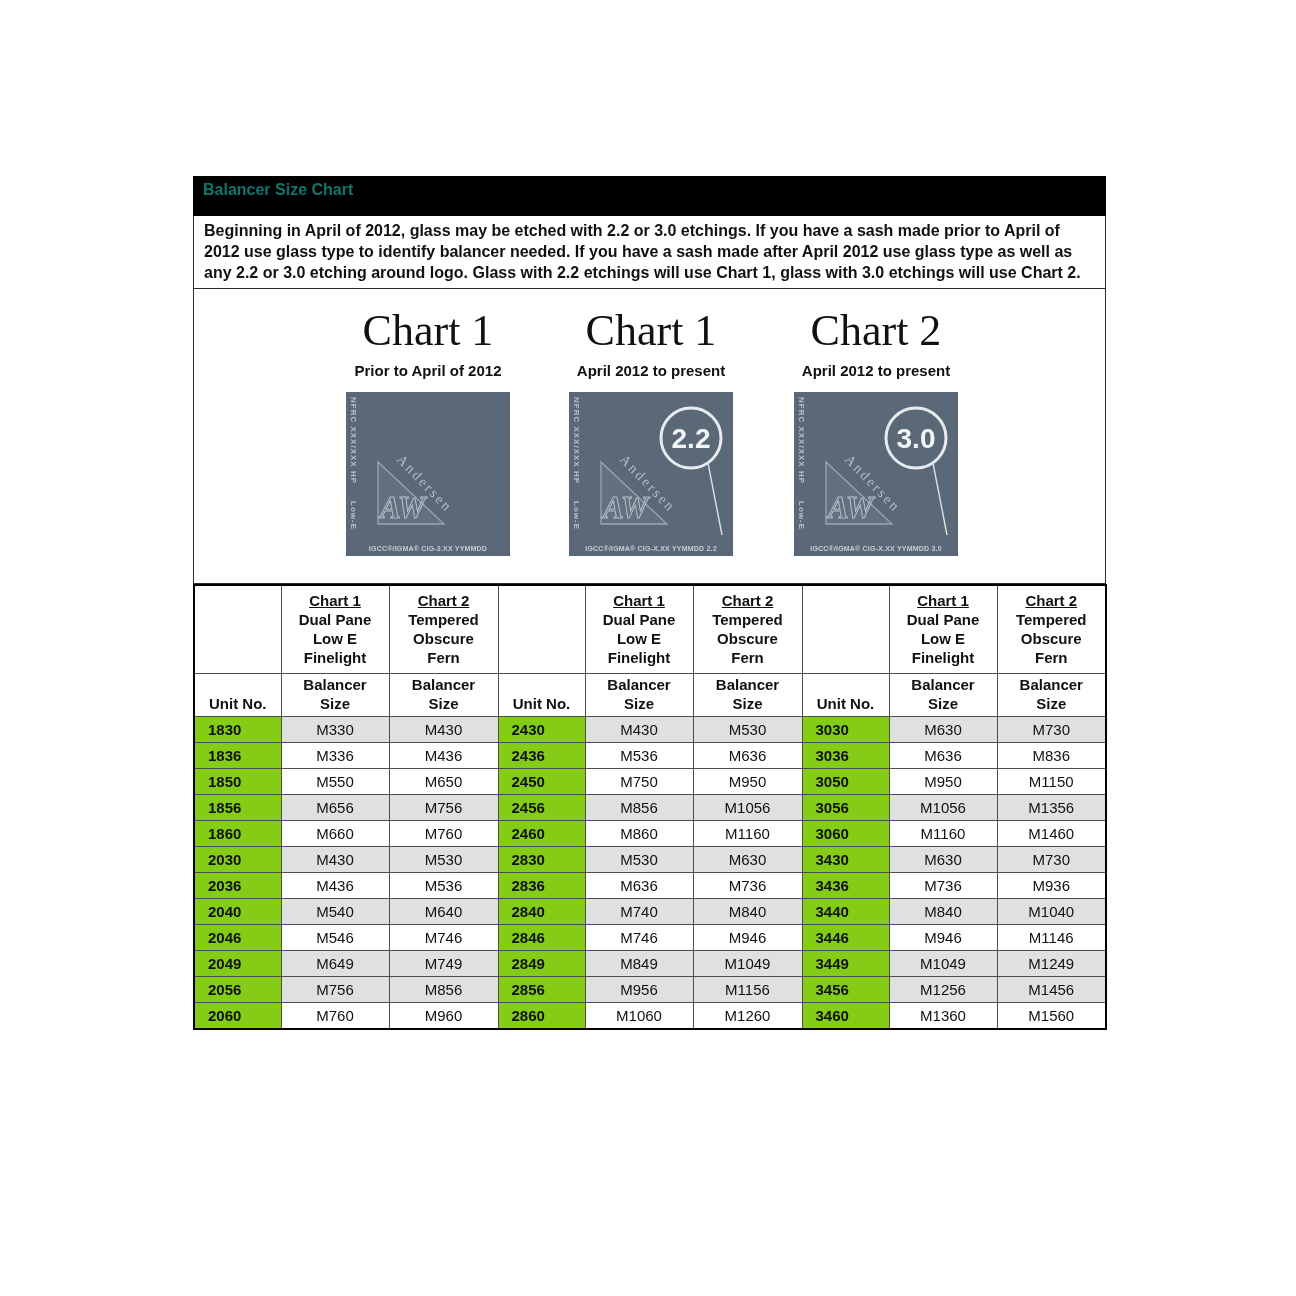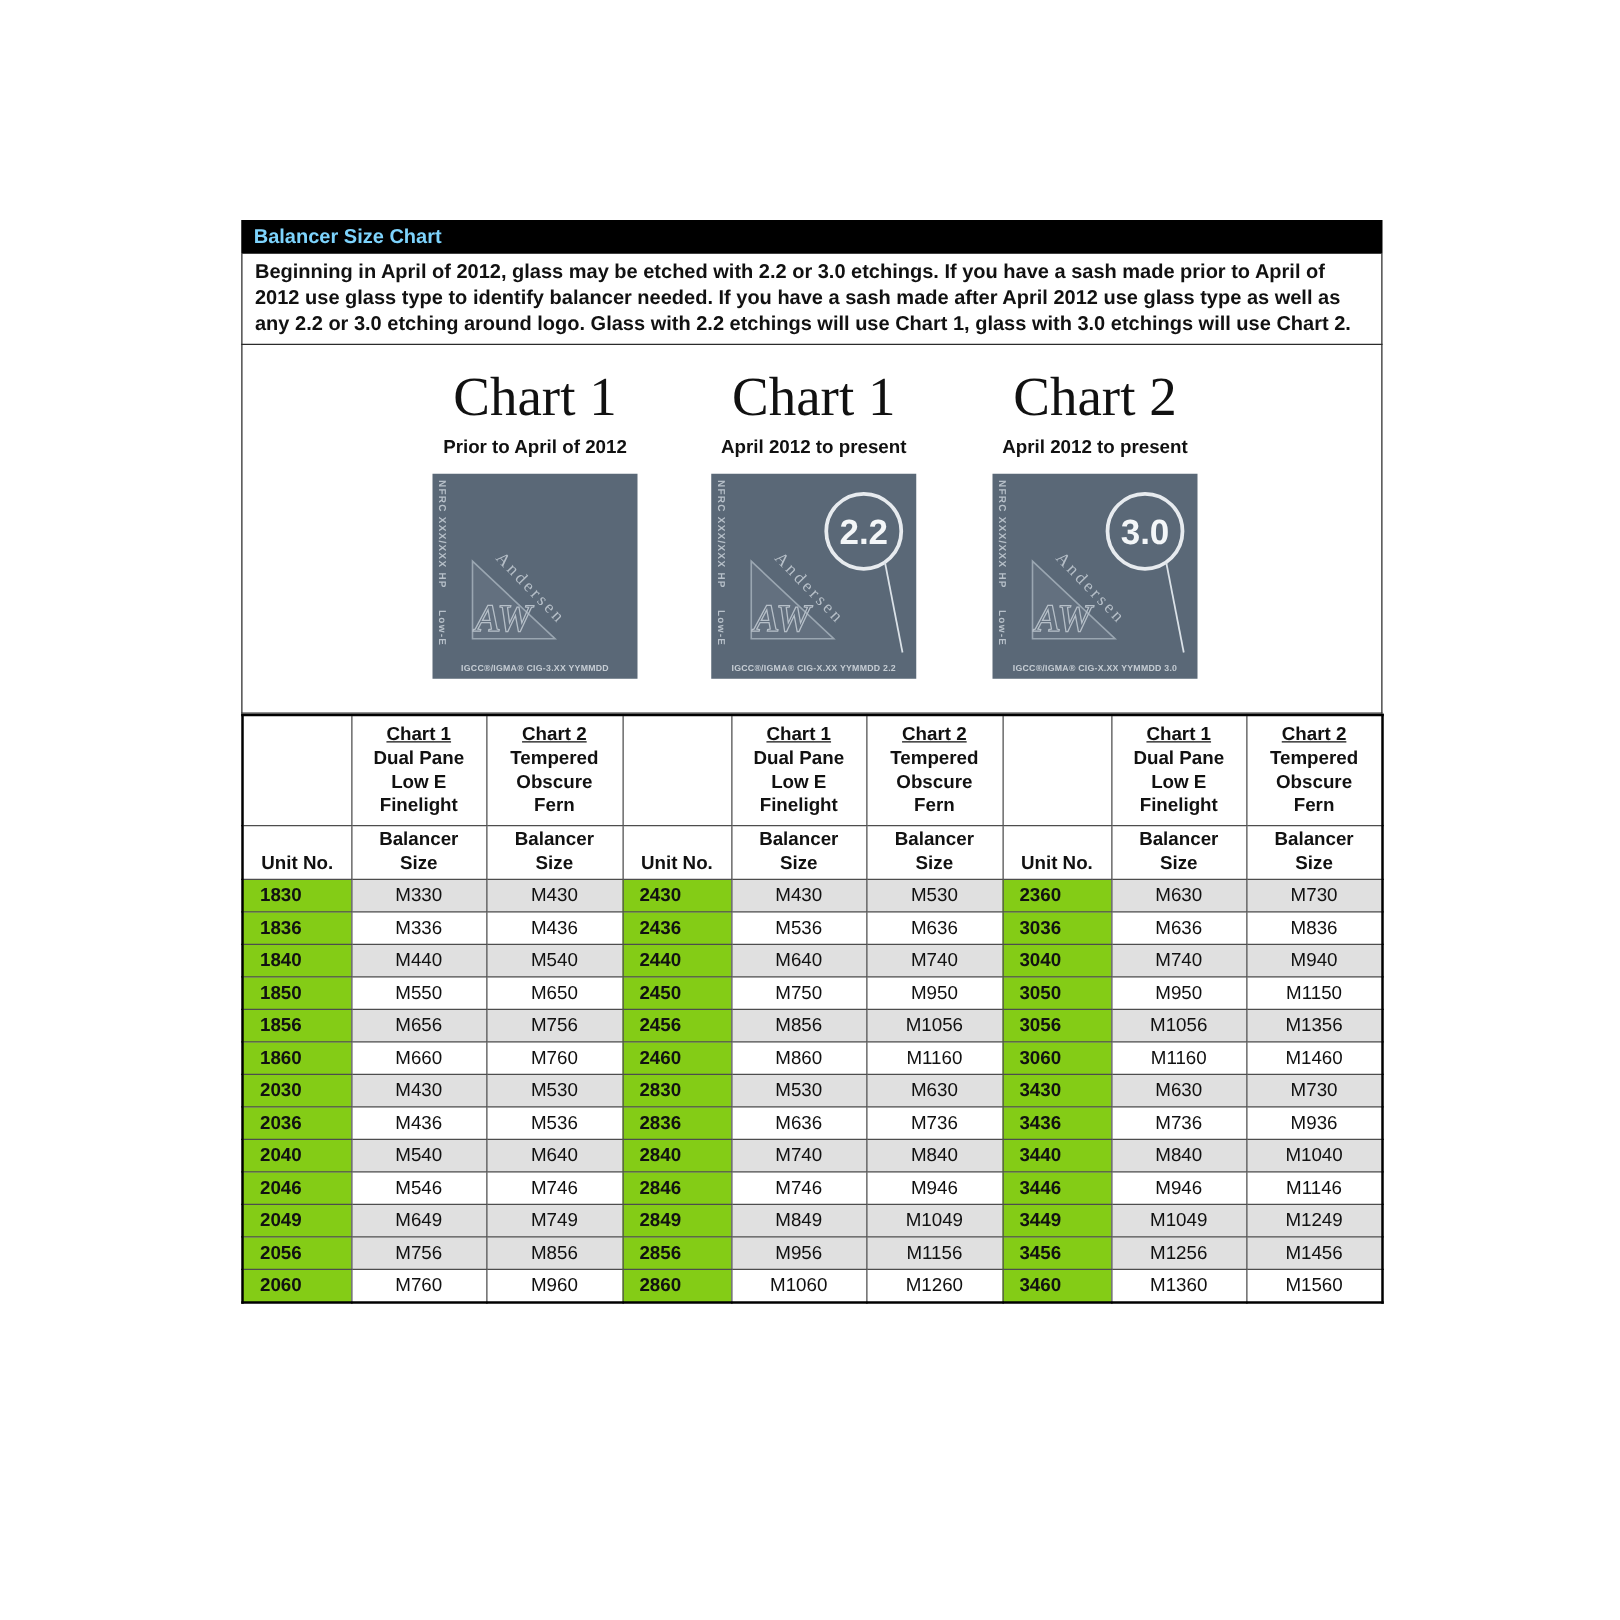--- a/index.html
+++ b/index.html
@@ -4,21 +4,21 @@
 <style>
   html,body { margin:0; padding:0; }
   body {
     width:1296px; height:1296px; background:#ffffff; position:relative;
     font-family:"Liberation Sans", sans-serif; color:#111;
   }
   .doc { position:absolute; left:193px; top:176px; width:913px; }
 
   
   .title-bar {
-    background:#000; color:#7dd3fc; height:27px; line-height:27px;
+    background:#000; color:#0f766e; height:40px; line-height:27px;
     font-size:16px; font-weight:bold; padding-left:10px; box-sizing:border-box;
   }
 
   
   .intro {
     border:1px solid #2b2b2b; border-top:none; box-sizing:border-box;
     font-size:16px; font-weight:bold; line-height:21px;
     padding:4px 12px 5px 10px; min-height:69px;
   }
 
@@ -191,46 +191,35 @@
         </tr>
       </thead>
     <tbody>
         <tr class="shade">
           <td class="cell unit">1830</td>
           <td class="cell val">M330</td>
           <td class="cell val">M430</td>
           <td class="cell unit">2430</td>
           <td class="cell val">M430</td>
           <td class="cell val">M530</td>
-          <td class="cell unit">2360</td>
+          <td class="cell unit">3030</td>
           <td class="cell val">M630</td>
           <td class="cell val">M730</td>
         </tr>
         <tr>
           <td class="cell unit">1836</td>
           <td class="cell val">M336</td>
           <td class="cell val">M436</td>
           <td class="cell unit">2436</td>
           <td class="cell val">M536</td>
           <td class="cell val">M636</td>
           <td class="cell unit">3036</td>
           <td class="cell val">M636</td>
           <td class="cell val">M836</td>
         </tr>
-        <tr class="shade">
-          <td class="cell unit">1840</td>
-          <td class="cell val">M440</td>
-          <td class="cell val">M540</td>
-          <td class="cell unit">2440</td>
-          <td class="cell val">M640</td>
-          <td class="cell val">M740</td>
-          <td class="cell unit">3040</td>
-          <td class="cell val">M740</td>
-          <td class="cell val">M940</td>
-        </tr>
         <tr>
           <td class="cell unit">1850</td>
           <td class="cell val">M550</td>
           <td class="cell val">M650</td>
           <td class="cell unit">2450</td>
           <td class="cell val">M750</td>
           <td class="cell val">M950</td>
           <td class="cell unit">3050</td>
           <td class="cell val">M950</td>
           <td class="cell val">M1150</td>

